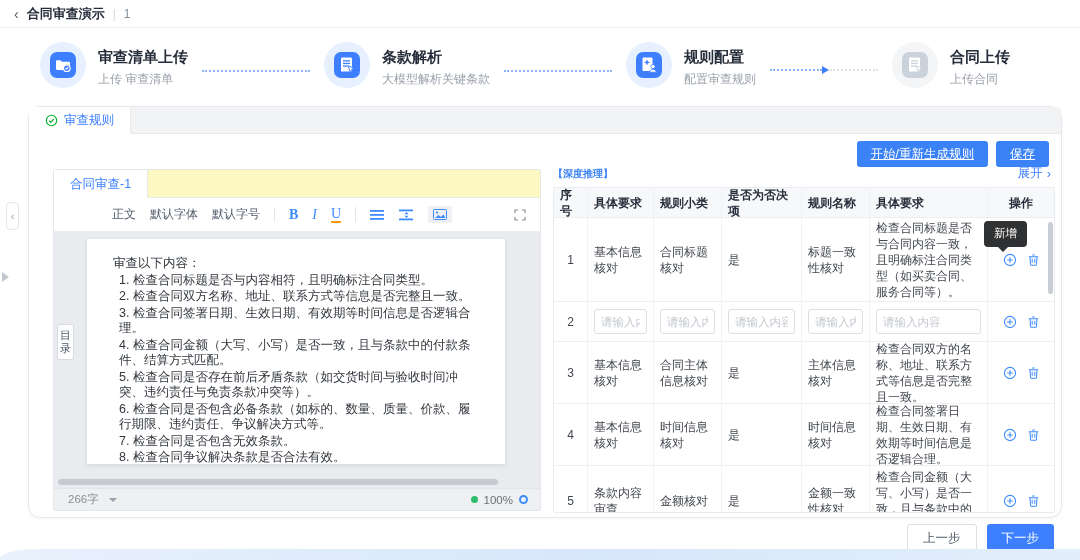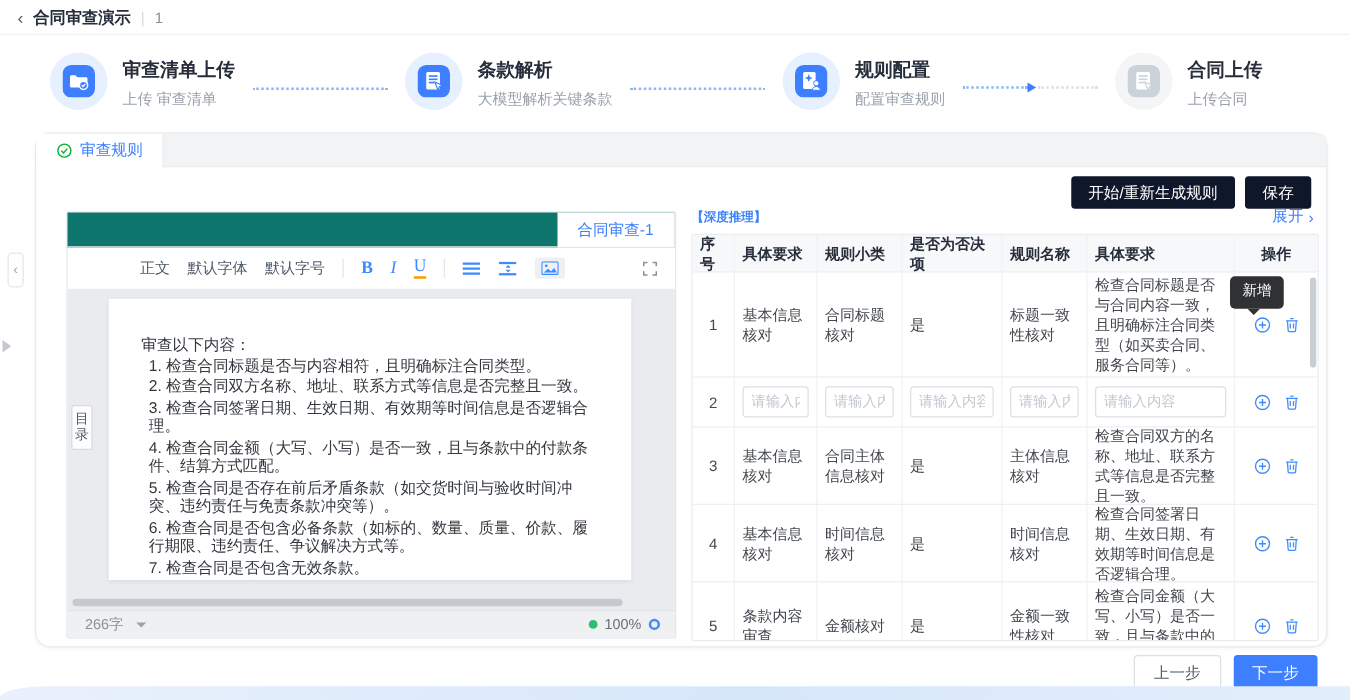--- a/index.html
+++ b/index.html
@@ -35,49 +35,49 @@
   
   .card { position:absolute; left:28px; top:106px; width:1034px; height:412px; background:#fff;
           border:1px solid #e6e8eb; border-radius:12px; box-shadow:0 1px 4px rgba(31,35,41,.04); }
   .card-tabs { height:27px; background:#f2f3f5; border-bottom:1px solid #e8eaec; border-radius:4px 4px 0 0; display:flex; }
   .card-tab { height:27px; padding:0 16px; background:#fff; border-right:1px solid #e8eaec;
               display:flex; align-items:center; gap:6px; font-size:12.5px; color:#3d7fff; cursor:pointer; }
 
   .gen-row { position:absolute; top:34px; right:12px; display:flex; gap:8px; }
   .btn { height:26px; border:none; border-radius:3px; font-size:12.5px; padding:0 14px; cursor:pointer;
          font-family:inherit; }
-  .btn-primary { background:#0f172a; color:#fff; }
+  .btn-primary { background:#3b82f6; color:#fff;text-decoration:underline; }
 
   .panel-title-row { position:absolute; left:524px; right:10px; top:58px; display:flex;
                      justify-content:space-between; align-items:center; }
   .panel-title { font-size:10px; font-weight:700; color:#3b82f6; }
   .expand-link { font-size:12.5px; color:#3d7fff; cursor:pointer; display:flex; gap:4px; align-items:center; }
 
   
   .sub-card { position:absolute; left:24px; top:62px; width:488px; height:342px; border:1px solid #e4e7ed;
               border-radius:2px; display:flex; flex-direction:column; background:#fff; }
-  .sub-tabs { height:28px; background:#0f766e; border-bottom:1px solid #e6e8eb; display:flex; flex:none;justify-content:flex-end; }
+  .sub-tabs { height:28px; background:#fef9c3; border-bottom:1px solid #e6e8eb; display:flex; flex:none; }
   .sub-tab { height:28px; background:#fff; padding:0 16px; display:flex; align-items:center;
              border-right:1px solid #e6e8eb; font-size:12.5px; color:#3d7fff; cursor:pointer; }
 
   .ed-toolbar { height:34px; flex:none; display:flex; align-items:center; gap:14px;
                 padding:0 14px 0 58px; border-bottom:1px solid #ebedf0; }
   .tb-text { font-size:12px; color:#4e5969; cursor:pointer;font-family:Liberation Serif, serif; }
   .tb-sep { width:1px; height:15px; background:#e5e6eb; }
   .tb-b { font-family:"Liberation Serif","DejaVu Serif",serif; font-weight:700; color:#3d8bff; font-size:14px; cursor:pointer; }
   .tb-i { font-family:"Liberation Serif","DejaVu Serif",serif; font-style:italic; color:#3d8bff; font-size:14px; cursor:pointer; }
   .tb-u { font-family:"Liberation Serif","DejaVu Serif",serif; color:#3d8bff; font-size:14px;
           border-bottom:2px solid #ff9c00; line-height:15px; cursor:pointer; }
   .tb-icon { display:flex; align-items:center; cursor:pointer; }
   .img-chip { background:#eef0f3; border-radius:2px; padding:3px 5px; display:flex; align-items:center; cursor:pointer; }
   .tb-spacer { flex:1; }
 
   .ed-body { flex:1; background:#e9ebee; position:relative; padding:7px 35px 13px 33px; overflow:hidden; }
   .page { background:#fff; height:calc(100% - 11px); box-shadow:0 1px 4px rgba(0,0,0,.10);
-          padding:30px 26px 0 26px; overflow:hidden; }
+          padding:17px 26px 0 26px; overflow:hidden; }
   .doc-intro { font-size:12.5px; color:#33383f; line-height:15.5px; }
   .doc-item { font-size:12.5px; color:#33383f; line-height:15.5px; margin:1px 0 1px 6px; }
   .toc-tab { position:absolute; left:3px; top:92px; width:17px; background:#fdfdfd; border:1px solid #d8dbe0;
              border-radius:2px; padding:4px 2px; font-size:11px; line-height:13px; color:#4e5969;
              text-align:center; word-break:break-all; cursor:pointer; }
   .h-scroll { position:absolute; left:4px; right:14px; bottom:3px; height:6px; }
   .h-thumb { width:94%; height:6px; background:#c6cad0; border-radius:3px; cursor:pointer; }
 
   .ed-status { height:22px; flex:none; background:#eef0f2; border-top:1px solid #e2e4e8; display:flex;
                align-items:center; justify-content:space-between; padding:0 12px 0 14px; }

